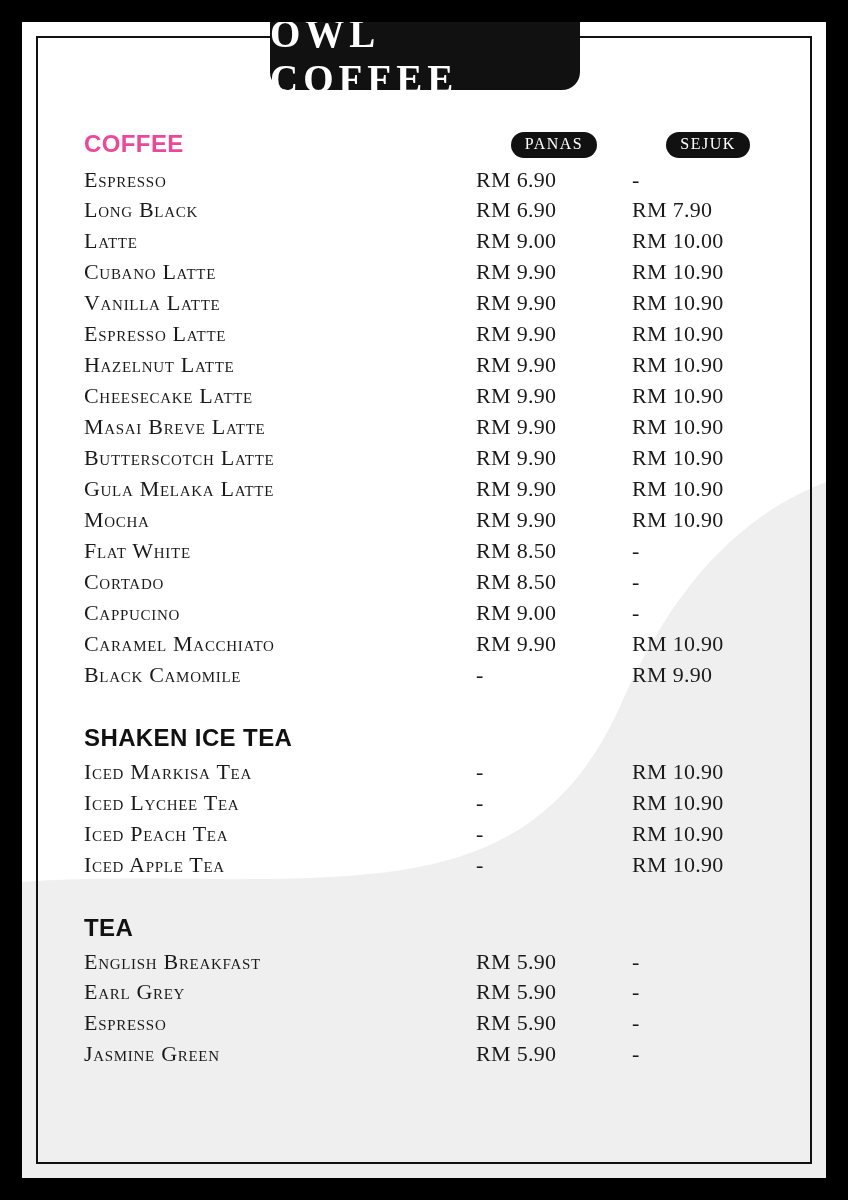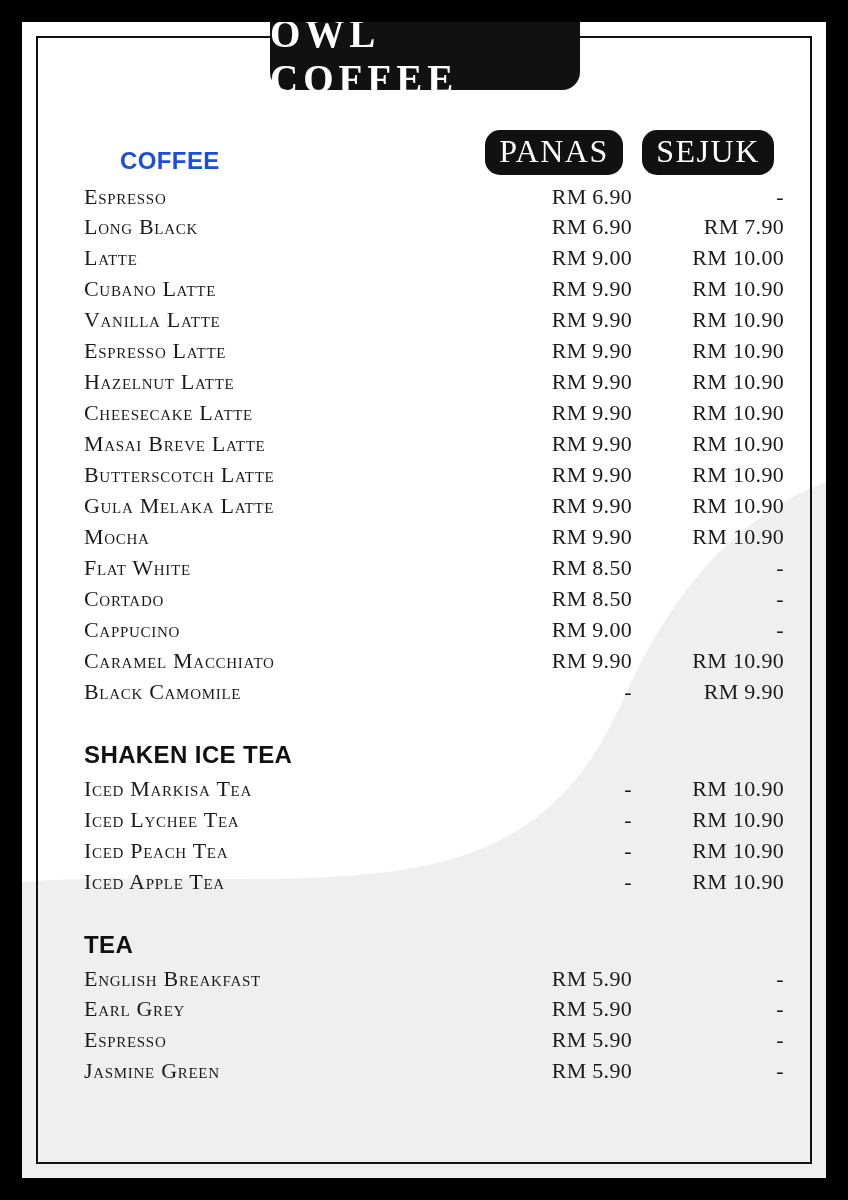--- a/index.html
+++ b/index.html
@@ -89,21 +89,21 @@
   table.menu col.c-name { width: 392px; }
   table.menu col.c-hot  { width: 156px; }
   table.menu col.c-cold { width: 152px; }
 
   .col-head-row td { padding: 0 0 6px 0; vertical-align: bottom; }
   .col-chip {
     display: inline-block;
     background: #111111;
     color: #ffffff;
     font-family: "Liberation Serif", serif;
-    font-size: 32px;
+    font-size: 16px;
     letter-spacing: 1.5px;
     padding: 3px 14px 5px 14px;
     border-radius: 15px;
   }
   .chip-cell { text-align: center; }
 
   .section-title td {
     font-family: "Liberation Sans", sans-serif;
     font-weight: bold;
     font-size: 24px;
@@ -119,21 +119,21 @@
     color: #1a1a1a;
     padding: 2.5px 0;
     line-height: 1.18;
   }
   td.name {
     font-variant: small-caps;
     letter-spacing: 0.7px;
     font-size: 23px;
   }
   td.price {
-    text-align: right;
+    text-align: left;
     letter-spacing: 0.3px;
   }
 </style>
 </head>
 <body>
 
 <div id="page">
   <div id="panel">
 
     <div id="swoosh">
@@ -152,21 +152,21 @@
       <table class="menu">
         <colgroup>
           <col class="c-name">
             <col class="c-hot">
             <col class="c-cold">
         </colgroup>
         <tbody>
 
           <tr class="col-head-row">
             <td>
-              <span style="font-family:'Liberation Sans',sans-serif;font-weight:bold;font-size:24px;color:#1d4ed8;letter-spacing:0.4px;margin-left:36px;">COFFEE</span>
+              <span style="font-family:'Liberation Sans',sans-serif;font-weight:bold;font-size:24px;color:#ec4899;letter-spacing:0.4px;">COFFEE</span>
             </td>
             <td class="chip-cell">
               <span class="col-chip">PANAS</span>
             </td>
             <td class="chip-cell">
               <span class="col-chip">SEJUK</span>
             </td>
           </tr>
 
           <tr class="item">

